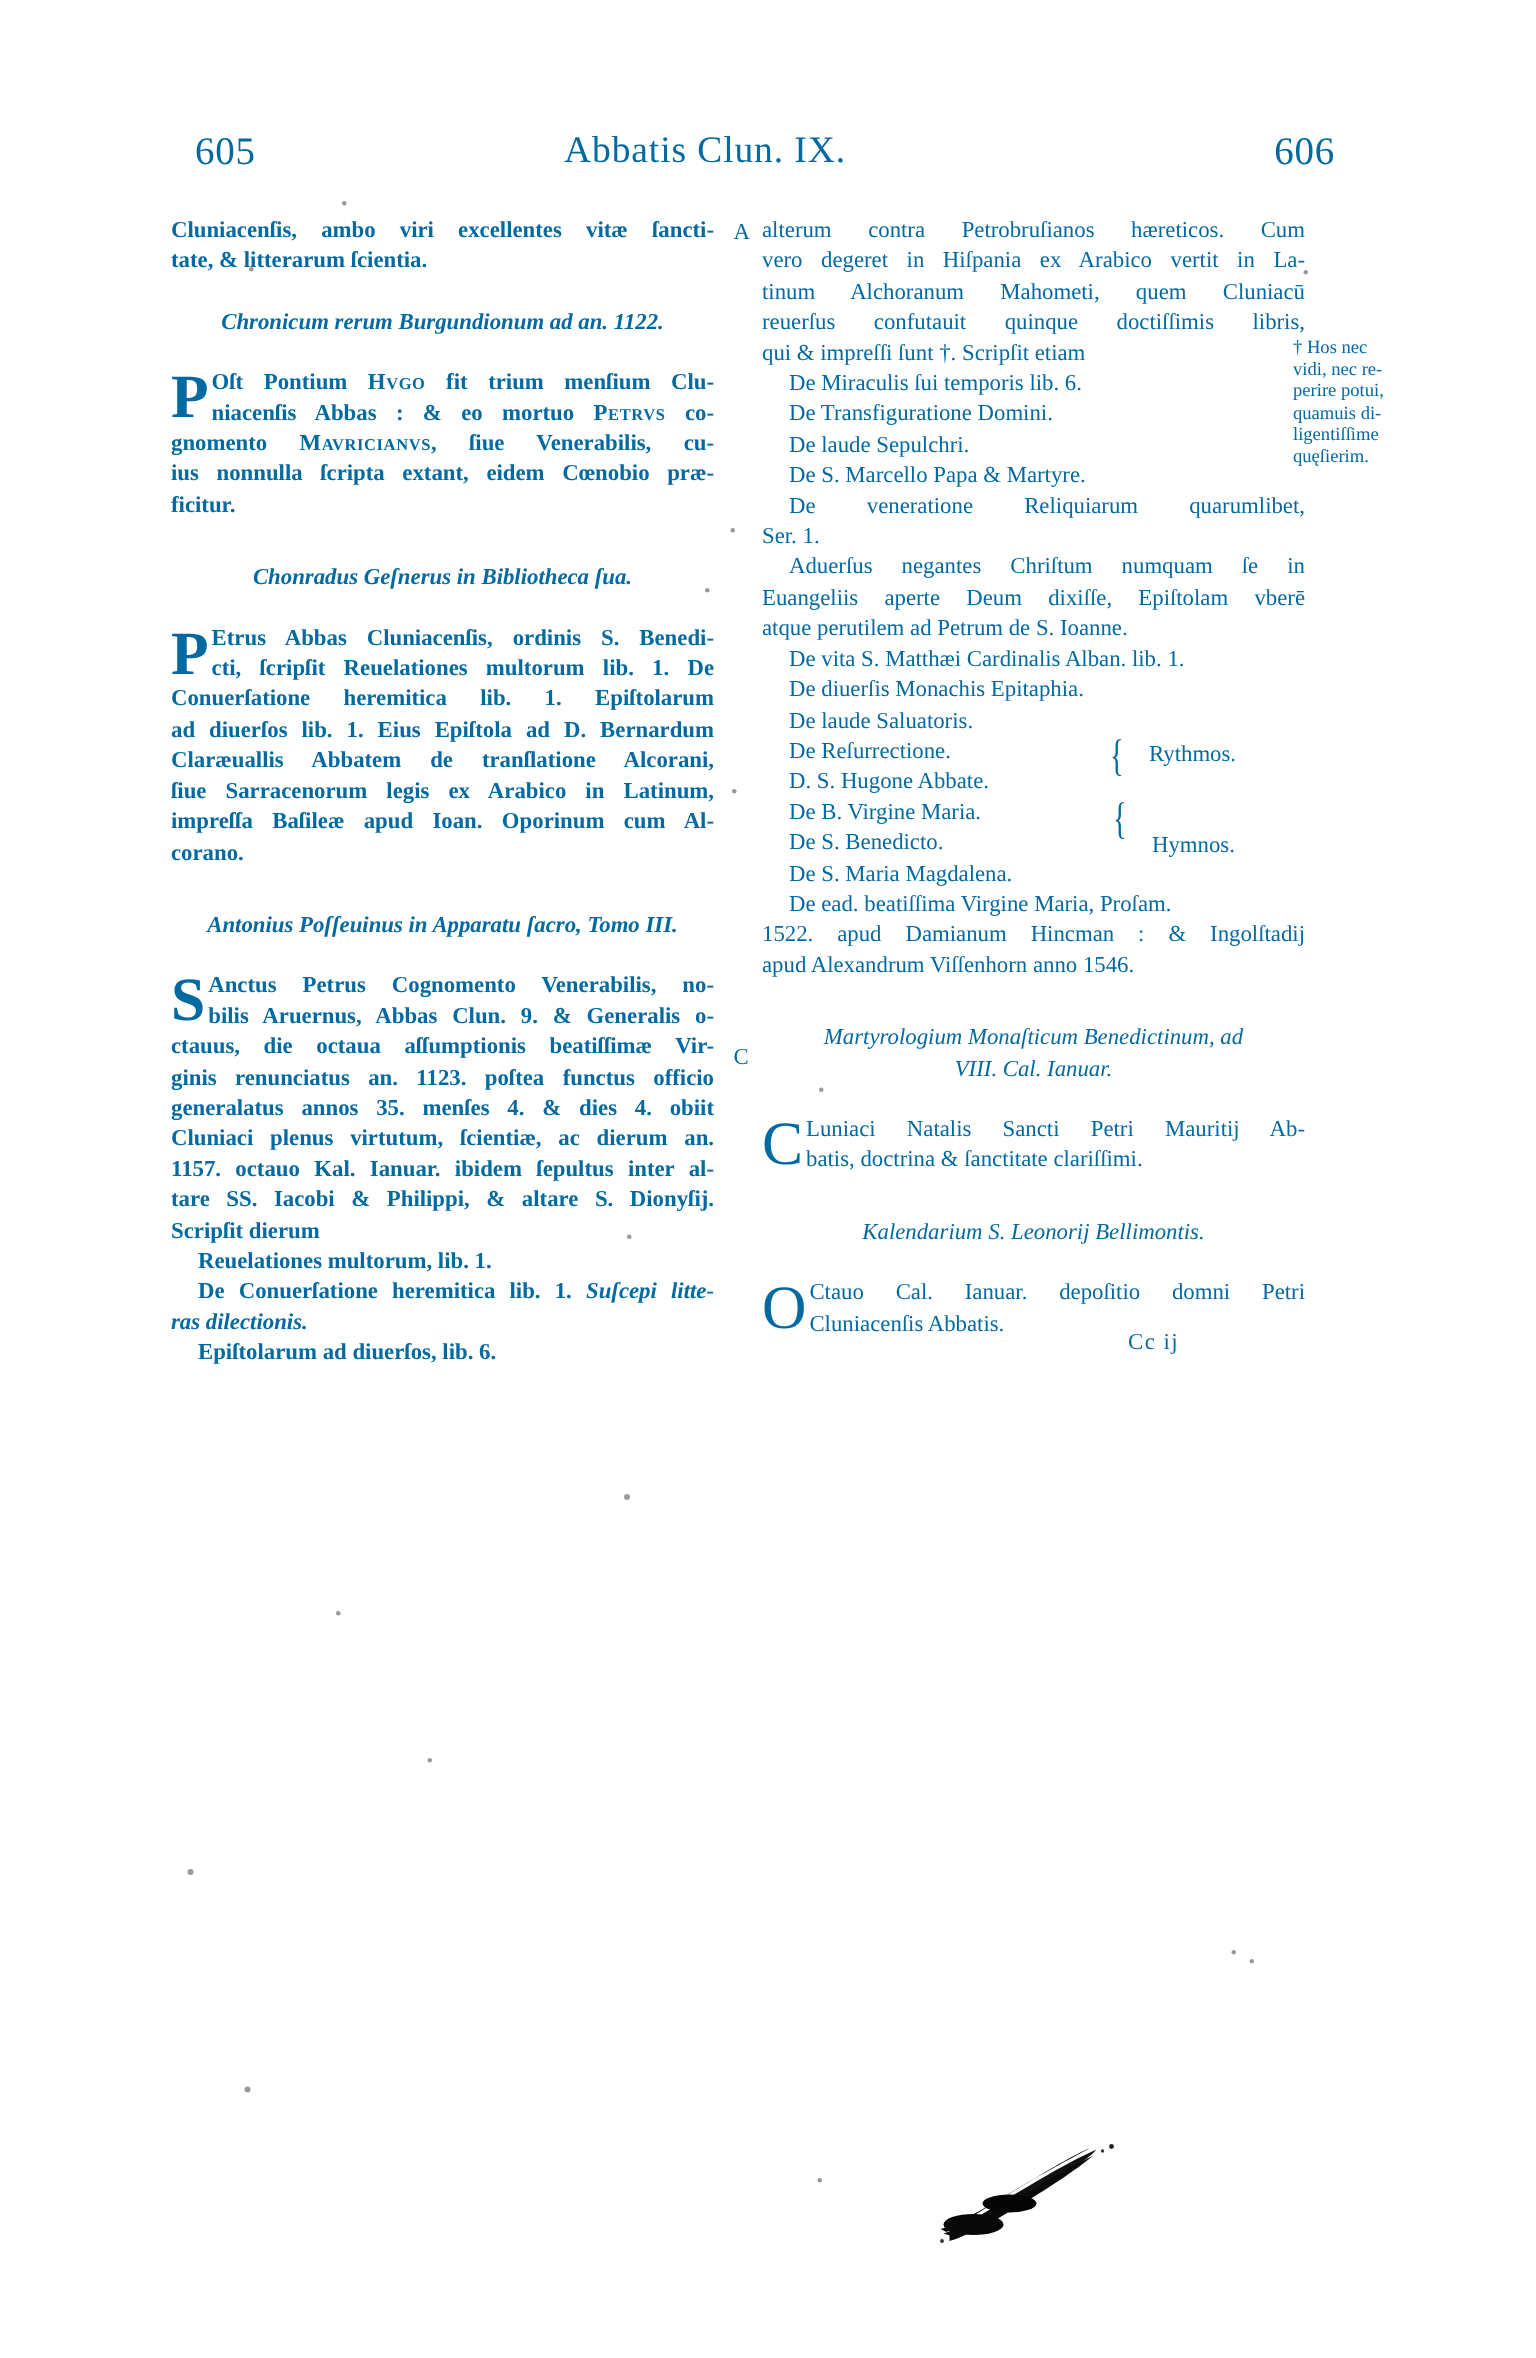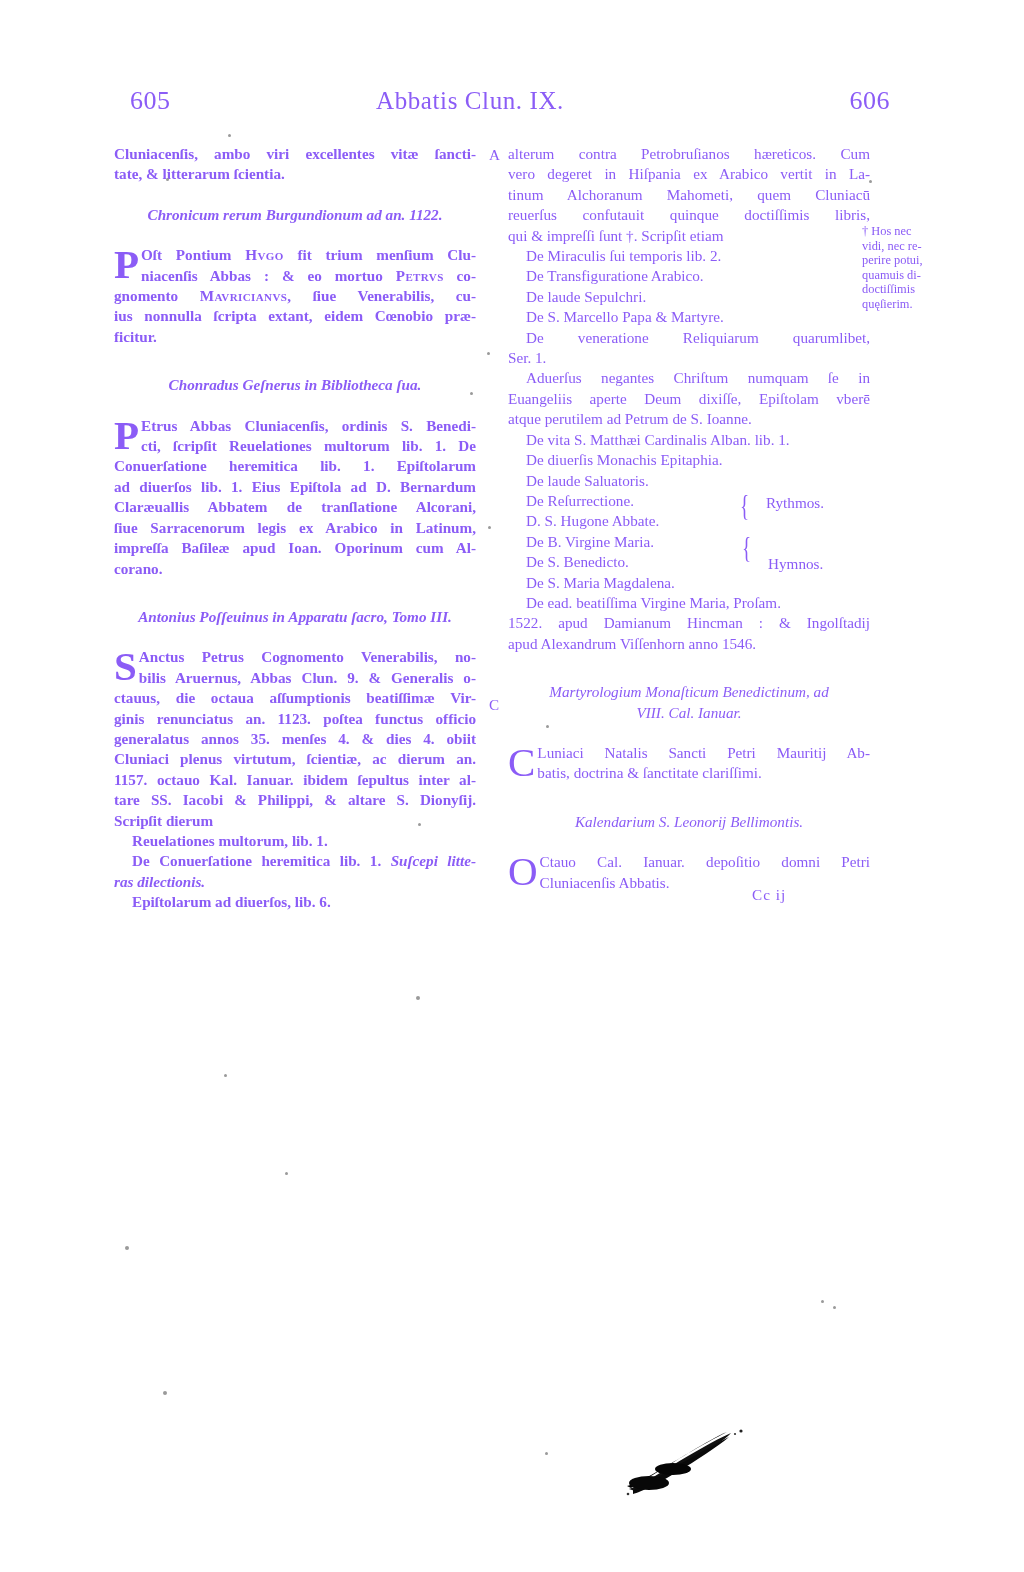--- a/index.html
+++ b/index.html
@@ -6,21 +6,21 @@
     margin: 0;
     padding: 0;
     background: #ffffff;
   }
   .page {
     position: relative;
     width: 1024px;
     height: 1572px;
     background: #ffffff;
     font-family: "Liberation Serif", "DejaVu Serif", serif;
-    color: #8b5cf6;
+    color: #0369a1;
     overflow: hidden;
   }
 
   
   .runhead {
     position: absolute;
     left: 130px;
     top: 86px;
     width: 760px;
     height: 34px;
@@ -248,22 +248,22 @@
   </div>
 
   <div class="col right">
 
     <p class="just">alterum contra Petrobruſianos hæreticos. Cum</p>
     <p class="just">vero degeret in Hiſpania ex Arabico vertit in La-</p>
     <p class="just">tinum Alchoranum Mahometi, quem Cluniacū</p>
     <p class="just">reuerſus confutauit quinque doctiſſimis libris,</p>
     <p class="flow-last-left">qui &amp; impreſſi ſunt †. Scripſit etiam</p>
 
-    <p class="item">De Miraculis ſui temporis lib. 2.</p>
-    <p class="item">De Transfiguratione Arabico.</p>
+    <p class="item">De Miraculis ſui temporis lib. 6.</p>
+    <p class="item">De Transfiguratione Domini.</p>
     <p class="item">De laude Sepulchri.</p>
     <p class="item">De S. Marcello Papa &amp; Martyre.</p>
     <p class="item j">De&nbsp;&nbsp;&nbsp;&nbsp; veneratione&nbsp;&nbsp;&nbsp;&nbsp; Reliquiarum&nbsp;&nbsp;&nbsp;&nbsp; quarumlibet,</p>
     <p class="noind">Ser. 1.</p>
 
     <p class="item j">Aduerſus negantes Chriſtum numquam ſe in</p>
     <p class="just noind">Euangeliis aperte Deum dixiſſe, Epiſtolam vberē</p>
     <p class="noind flow-last-left">atque perutilem ad Petrum de S. Ioanne.</p>
 
     <p class="item">De vita S. Matthæi Cardinalis Alban. lib. 1.</p>
@@ -322,21 +322,21 @@
     </div>
     <div style="clear:both"></div>
 
   </div>
 
   <div class="marginnote">
     <p>† Hos nec</p>
     <p>vidi, nec re-</p>
     <p>perire potui,</p>
     <p>quamuis di-</p>
-    <p>doctiſſimis</p>
+    <p>ligentiſſime</p>
     <p>quęſierim.</p>
   </div>
 
   <span class="gutter-letter" style="left:489px; top:146px;">A</span>
   <span class="gutter-letter" style="left:489px; top:696px;">C</span>
 
   <span class="signature">Cc ij</span>
 
   <svg class="smudge" viewBox="0 0 126 74">
     <path d="M4 61 C 14 58, 30 48, 48 37 C 66 26, 88 13, 106 5 C 100 12, 84 22, 66 33 C 48 44, 24 57, 10 63 Z" fill="#111111"></path>

